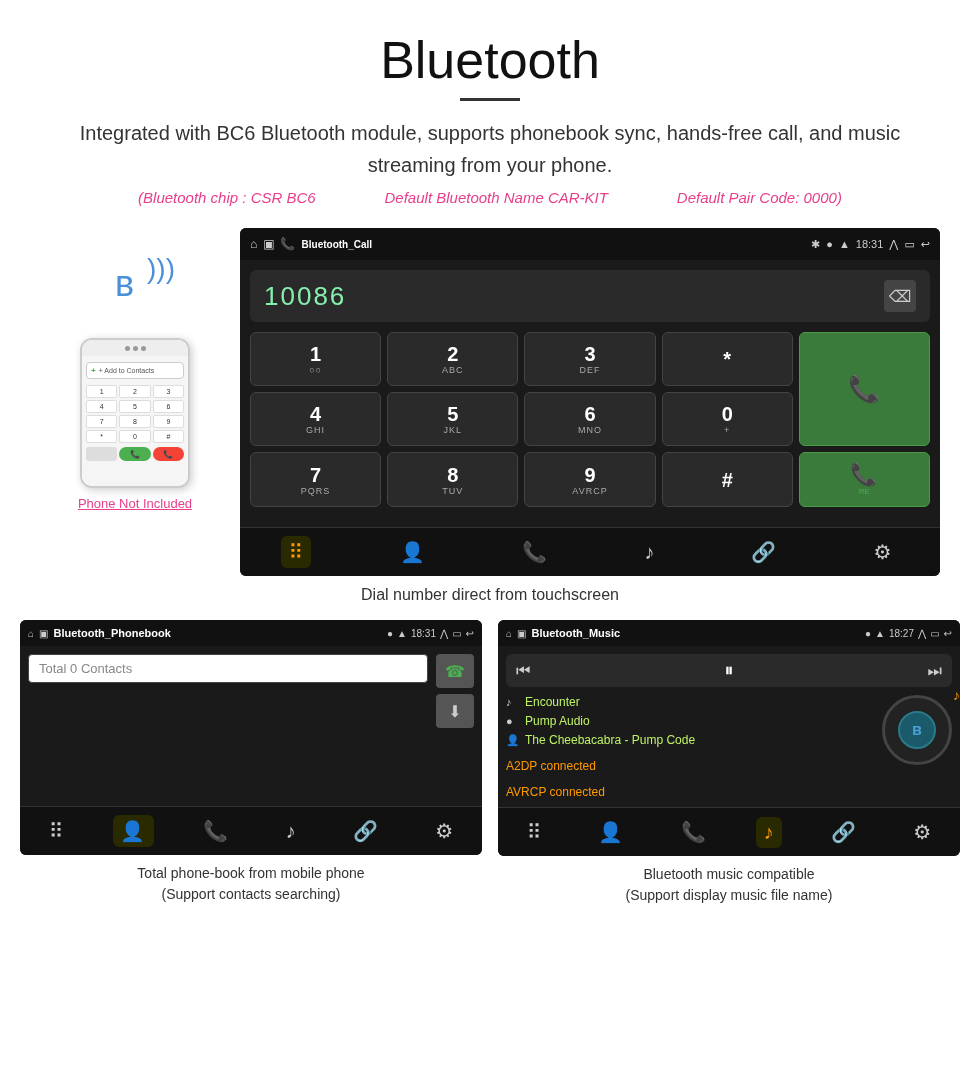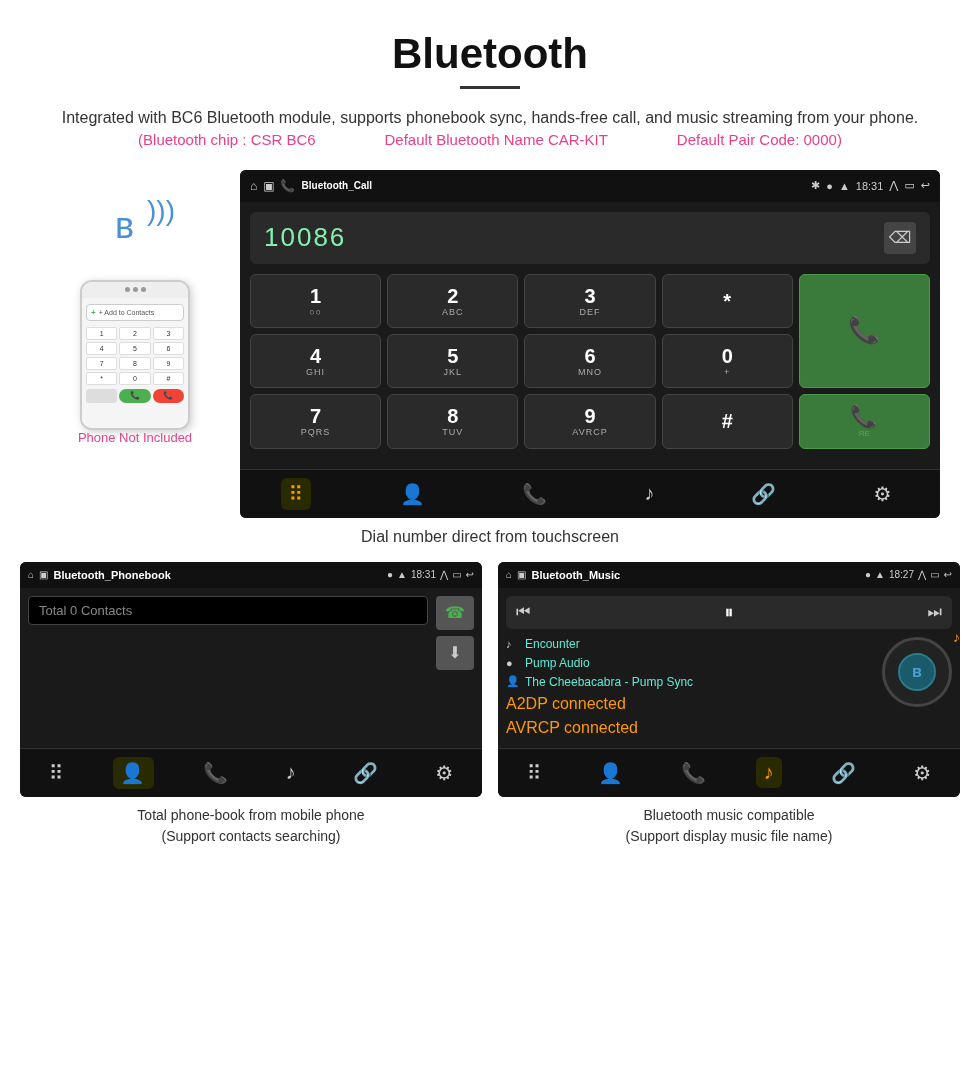--- a/index.html
+++ b/index.html
@@ -10,43 +10,44 @@
       min-height: 1091px;
       overflow-x: hidden;
     }
 
     
     .page-header {
       text-align: center;
       padding: 30px 40px 10px;
     }
     .page-title {
-      font-size: 42px;
-      font-weight: bold;
+      font-size: 52px;
+      font-weight: normal;
       color: #111;
     }
     .title-underline {
       width: 60px;
       height: 3px;
       background: #333;
       margin: 8px auto 16px;
     }
     .subtitle {
-      font-size: 16px;
+      font-size: 20px;
       color: #333;
       line-height: 1.6;
-      margin-bottom: 0;
+      margin-bottom: 8px;
     }
     .chip-info {
       font-size: 15px;
       color: #e83e8c;
       margin-bottom: 12px;
     }
     .chip-info span {
       margin: 0 24px;
+      font-style: italic;
     }
 
     
     .main-screenshot-section {
       display: flex;
       align-items: flex-start;
       padding: 0 40px;
       gap: 0;
       margin-bottom: 10px;
     }
@@ -156,20 +157,22 @@
       display: flex;
       align-items: center;
       justify-content: center;
       color: #fff;
       font-size: 8px;
     }
     .phone-not-included {
       text-align: center;
       font-size: 13px;
       color: #e83e8c;
+      margin-top: 8px;
+      text-decoration: underline;
     }
 
     
     .android-screen {
       flex: 1;
       background: #1a1a1a;
       border-radius: 6px;
       overflow: hidden;
       margin-left: 10px;
     }
@@ -350,21 +353,21 @@
       gap: 4px;
       font-size: 10px;
       color: #ccc;
     }
     
     .pb-content {
       padding: 8px;
       min-height: 160px;
     }
     .pb-search-bar {
-      background: #000000;
+      background: #ffffff;
       border-radius: 4px;
       padding: 6px 10px;
       color: #888;
       font-size: 13px;
       margin-bottom: 8px;
       border: 1px solid #444;
     }
     .pb-actions {
       display: flex;
       flex-direction: column;
@@ -429,26 +432,26 @@
       gap: 5px;
       margin-bottom: 5px;
     }
     .music-icon-small {
       font-size: 11px;
       color: #ccc;
       width: 14px;
     }
     .music-track-name {
       font-size: 12px;
-      color: #5eead4;
+      color: #bef264;
     }
     .music-status-row {
-      font-size: 16px;
+      font-size: 12px;
       color: #f90;
-      margin-top: 6px;
+      margin-top: 12px;
     }
     .vinyl-record {
       width: 70px;
       height: 70px;
       position: relative;
       flex-shrink: 0;
     }
     .vinyl-outer {
       width: 70px;
       height: 70px;
@@ -723,21 +726,21 @@
             <div class="music-track-row">
               <span class="music-icon-small">♪</span>
               <span class="music-track-name">Encounter</span>
             </div>
             <div class="music-track-row">
               <span class="music-icon-small">●</span>
               <span class="music-track-name">Pump Audio</span>
             </div>
             <div class="music-track-row">
               <span class="music-icon-small">👤</span>
-              <span class="music-track-name">The Cheebacabra - Pump Sync</span>
+              <span class="music-track-name">The Cheebacabra - Pump Code</span>
             </div>
             <div class="music-status-row">
               <span>A2DP connected</span>
             </div>
             <div class="music-status-row">
               <span>AVRCP connected</span>
             </div>
           </div>
 
           <div class="vinyl-record">

